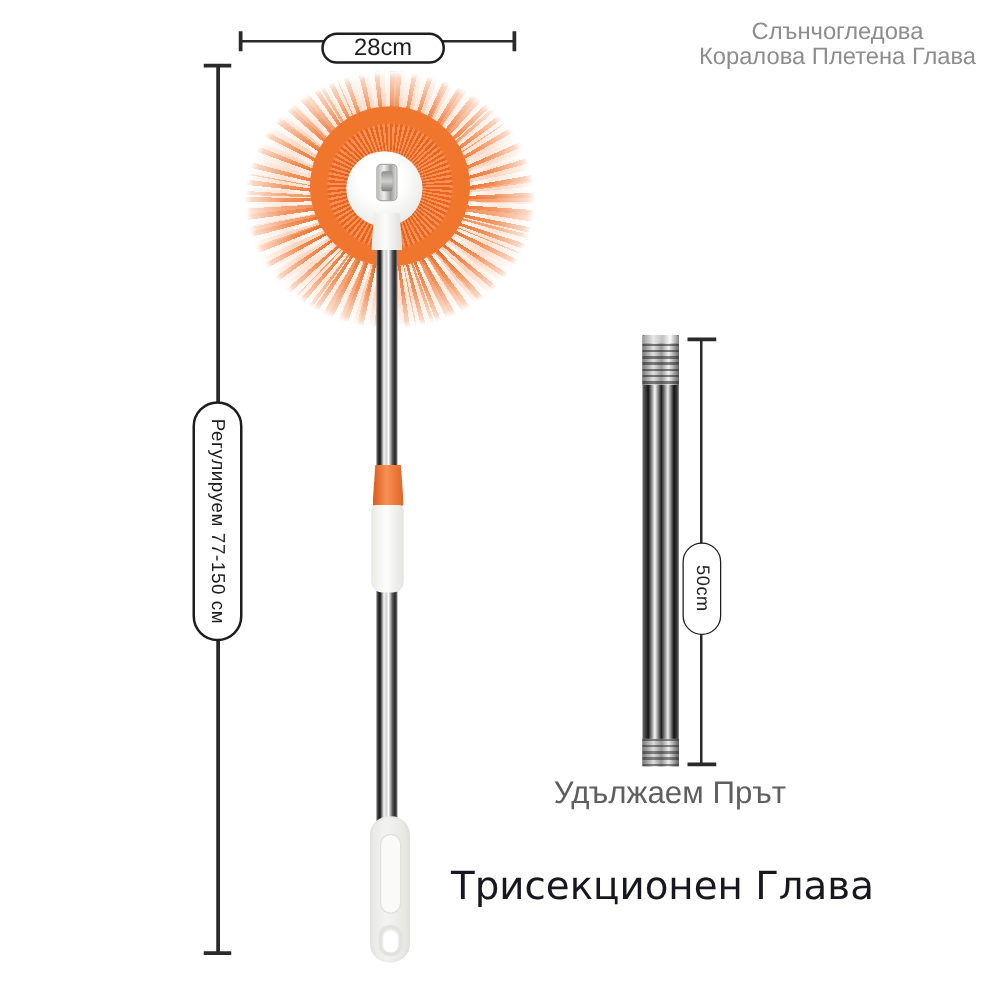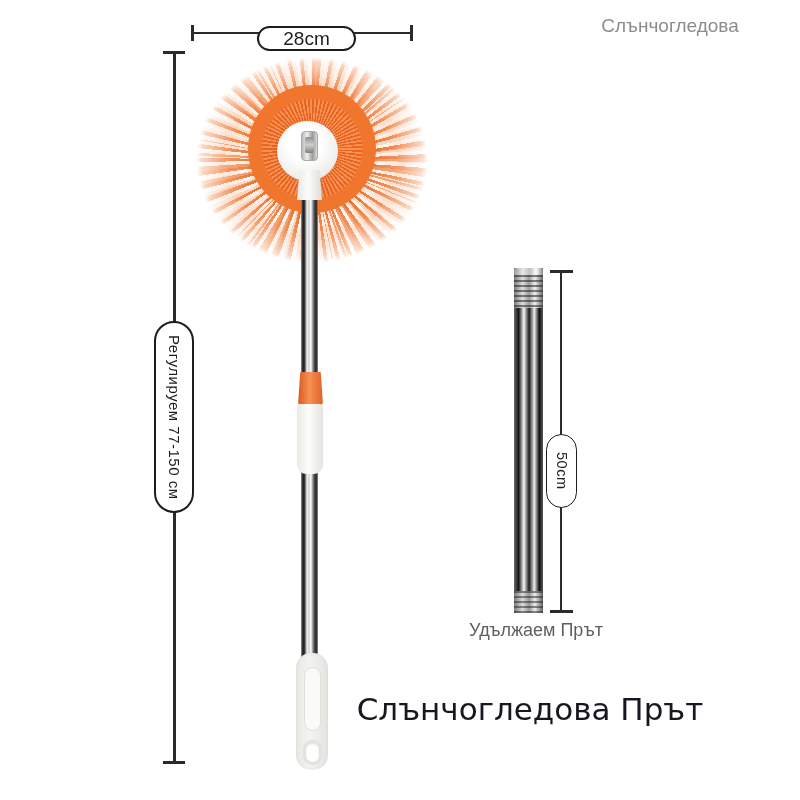--- a/index.html
+++ b/index.html
@@ -27,21 +27,21 @@
   #pill-adjust{left:154px;top:321px;width:40px;height:192px;border-radius:21px;border-width:2.5px;font-size:15px;}
   #pill-ext-length{left:546px;top:434px;width:31px;height:74px;border-radius:16px;border-width:1.5px;font-size:14.5px;color:#222;}
   .vtext{writing-mode:vertical-rl;letter-spacing:0.5px;white-space:nowrap;}
   
   #brand{
     position:absolute;left:540px;top:16px;width:260px;text-align:center;
     font-size:19px;line-height:20px;color:var(--muted-text);z-index:20;
   }
   #caption-ext{
     position:absolute;left:406px;top:620px;width:260px;text-align:center;
-    font-size:18px;color:var(--caption-text);z-index:20;
+    font-size:25px;color:var(--caption-text);z-index:20;
   }
   #caption-main{
     position:absolute;left:330px;top:691px;width:400px;text-align:center;
     font-size:31px;color:var(--title-text);z-index:20;font-family:"DejaVu Sans",sans-serif;
   }
   
   .abs{position:absolute;}
   #mop-fringe{
     left:196px;top:57px;width:232px;height:206px;border-radius:50%;z-index:1;
     background:
@@ -131,20 +131,21 @@
       linear-gradient(90deg,#7a7a7a,#dcdcdc 30%,#969696 52%,#ececec 72%,#606060);
   }
 </style>
 </head>
 <body>
 
 <div id="stage">
 
   <div id="brand">
     <div>Слънчогледова</div>
+    <div>Коралова Плетена Глава</div>
   </div>
 
   <div class="dim" id="dim-top-line"></div>
   <div class="dim" id="dim-top-cap-left"></div>
   <div class="dim" id="dim-top-cap-right"></div>
   <div class="dim-pill" id="pill-head-width">
     <span>28cm</span>
   </div>
 
   <div class="dim" id="dim-left-line"></div>
@@ -175,15 +176,15 @@
   <div class="abs" id="handle"></div>
   <div class="abs" id="handle-panel"></div>
   <div class="abs" id="handle-hole"></div>
 
   <div class="abs" id="ext-pole"></div>
   <div class="abs" id="ext-cap"></div>
   <div class="abs" id="ext-thread"></div>
   <div class="abs" id="ext-bottom"></div>
 
   <div id="caption-ext">Удължаем Прът</div>
-  <div id="caption-main">Слънчогледова Прът</div>
+  <div id="caption-main">Трисекционен Глава</div>
 
 </div>
 
 </body></html>

